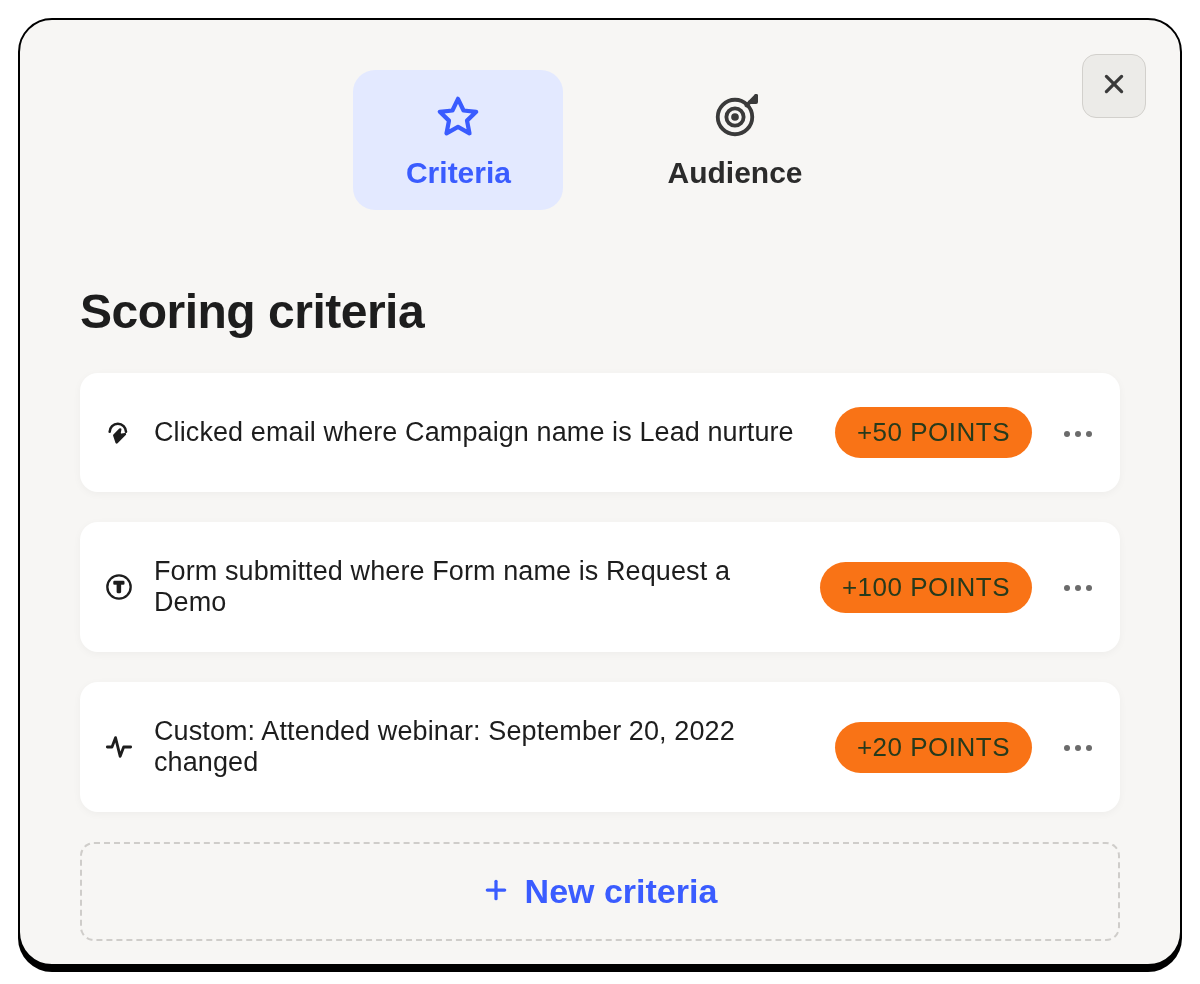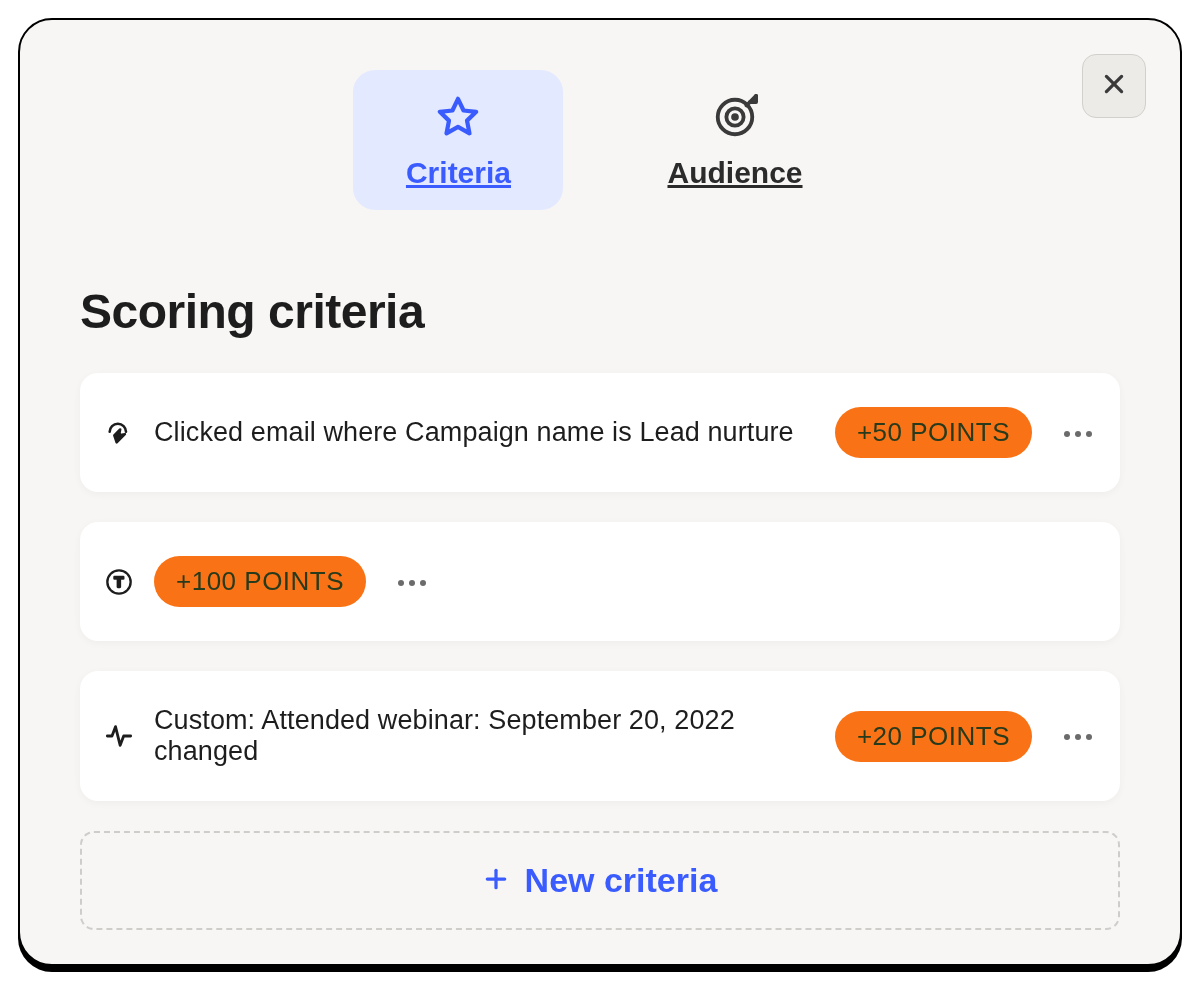--- a/index.html
+++ b/index.html
@@ -46,21 +46,20 @@
     border-radius: 22px;
     cursor: pointer;
     min-width: 210px;
   }
   .tab.active { background: #e3e9ff; }
   .tab-label {
     margin-top: 12px;
     font-size: 30px;
     font-weight: 700;
     color: #2b2b2b;
-    text-decoration: underline;
   }
   .tab.active .tab-label { color: #3a5cff; }
 
   .section-title {
     font-size: 48px;
     font-weight: 800;
     color: #1d1d1d;
     letter-spacing: -0.5px;
     margin: 74px 0 34px 0;
   }
@@ -182,20 +181,21 @@
         </span>
       </div>
 
       <div class="card">
         <span class="card-icon">
           <svg width="28" height="28" viewBox="0 0 24 24" fill="none" stroke="#1d1d1d" stroke-width="2" stroke-linecap="round" stroke-linejoin="round">
               <circle cx="12" cy="12" r="10"></circle>
               <text x="12" y="16.5" text-anchor="middle" font-size="13" font-family="Arial" fill="#1d1d1d" font-weight="600">T</text>
             </svg>
         </span>
+        <span class="card-text">Form submitted where Form name is Request a Demo</span>
         <span class="points">+100 POINTS</span>
         <span class="more">
           <span>
             <svg width="30" height="8" viewBox="0 0 30 8">
                 <circle cx="4" cy="4" r="3" fill="#6b6b6b"></circle>
                 <circle cx="15" cy="4" r="3" fill="#6b6b6b"></circle>
                 <circle cx="26" cy="4" r="3" fill="#6b6b6b"></circle>
               </svg>
           </span>
         </span>

